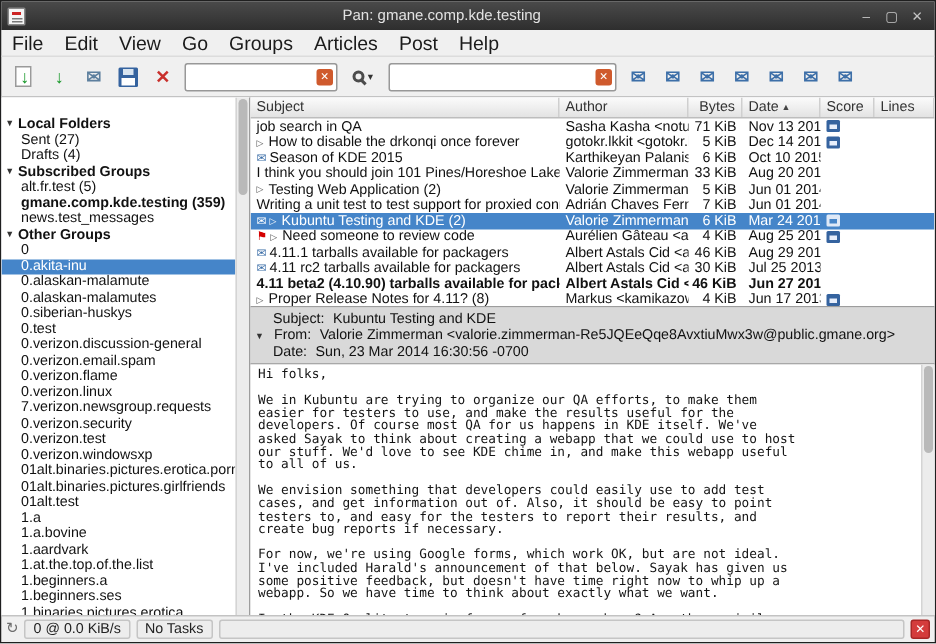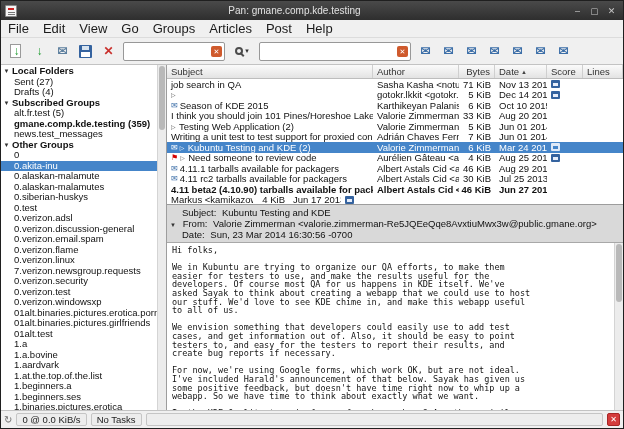--- a/index.html
+++ b/index.html
@@ -31,21 +31,21 @@
   .tb-entry.small{width:102px}
   .tb-entry.wide{width:152px}
   .clear-btn{position:absolute;right:3px;top:4px;width:11px;height:11px;background:#cf5a2d;border-radius:2px;color:#fff;font-size:7px;line-height:11px;text-align:center;cursor:default}
   .mag-btn{width:26px}
   .mag-icon{width:8px;height:8px;border:2px solid #4c4c4c;border-radius:50%;position:relative;margin-right:2px}
   .mag-icon::after{content:"";position:absolute;width:2px;height:5px;background:#4c4c4c;transform:rotate(-45deg);bottom:-4px;right:-2px}
   .drop-arrow{font-size:7px;color:#333}
   
   .main{flex:1;min-height:0;display:flex;background:#eff0f1}
   .groups-pane{width:166px;background:#fff;border-right:1px solid #9d9d9d;display:flex;overflow:hidden;flex:0 0 auto}
-  .tree{flex:1;overflow:hidden;font-size:9.5px;padding-top:1px}
+  .tree{flex:1;overflow:hidden;font-size:9.5px;padding-top:13px}
   .tree-row{height:10.5px;line-height:10.5px;display:flex;align-items:center;white-space:nowrap;color:#111;overflow:hidden}
   .tree-row.section{font-weight:bold}
   .tri{width:11px;text-align:center;font-size:6px;color:#333;flex:0 0 auto}
   .tree-row.item .gname{padding-left:13px}
   .tree-row.item.selected{background:#4585c9;color:#fff}
   .tree-row.item.bold{font-weight:bold}
   .vscroll{width:9px;background:#ececec;border-left:1px solid #d4d4d4;flex:0 0 auto}
   .vthumb{margin:1px;background:#b9b9b9;border-radius:4px}
   .right-pane{flex:1;min-width:0;display:flex;flex-direction:column}
   
@@ -211,23 +211,20 @@
           <div class="tree-row item">
             <span class="gname">0.alaskan-malamutes</span>
           </div>
           <div class="tree-row item">
             <span class="gname">0.siberian-huskys</span>
           </div>
           <div class="tree-row item">
             <span class="gname">0.test</span>
           </div>
           <div class="tree-row item">
-            <span class="gname">0.verizon.adsl</span>
-          </div>
-          <div class="tree-row item">
             <span class="gname">0.verizon.discussion-general</span>
           </div>
           <div class="tree-row item">
             <span class="gname">0.verizon.email.spam</span>
           </div>
           <div class="tree-row item">
             <span class="gname">0.verizon.flame</span>
           </div>
           <div class="tree-row item">
             <span class="gname">0.verizon.linux</span>
@@ -313,20 +310,21 @@
               <span class="c col-bytes">71 KiB</span>
               <span class="c col-date">Nov 13 2016</span>
               <span class="c col-score">
                 <span class="save-chip"></span>
               </span>
               <span class="c col-lines"></span>
             </div>
             <div class="lrow">
               <span class="c col-subject">
                 <span class="exp">▷</span>
+                <span class="subj">How to disable the drkonqi once forever</span>
               </span>
               <span class="c col-author">gotokr.lkkit &lt;gotokr.lkkit…</span>
               <span class="c col-bytes">5 KiB</span>
               <span class="c col-date">Dec 14 2015</span>
               <span class="c col-score">
                 <span class="save-chip"></span>
               </span>
               <span class="c col-lines"></span>
             </div>
             <div class="lrow">
@@ -425,20 +423,24 @@
               <span class="c col-subject">
                 <span class="subj">4.11 beta2 (4.10.90) tarballs available for packagers</span>
               </span>
               <span class="c col-author">Albert Astals Cid &lt;aacid…</span>
               <span class="c col-bytes">46 KiB</span>
               <span class="c col-date">Jun 27 2013</span>
               <span class="c col-score"></span>
               <span class="c col-lines"></span>
             </div>
             <div class="lrow">
+              <span class="c col-subject">
+                <span class="exp">▷</span>
+                <span class="subj">Proper Release Notes for 4.11? (8)</span>
+              </span>
               <span class="c col-author">Markus &lt;kamikazow-M…</span>
               <span class="c col-bytes">4 KiB</span>
               <span class="c col-date">Jun 17 2013</span>
               <span class="c col-score">
                 <span class="save-chip"></span>
               </span>
               <span class="c col-lines"></span>
             </div>
           </div>
       </div>

